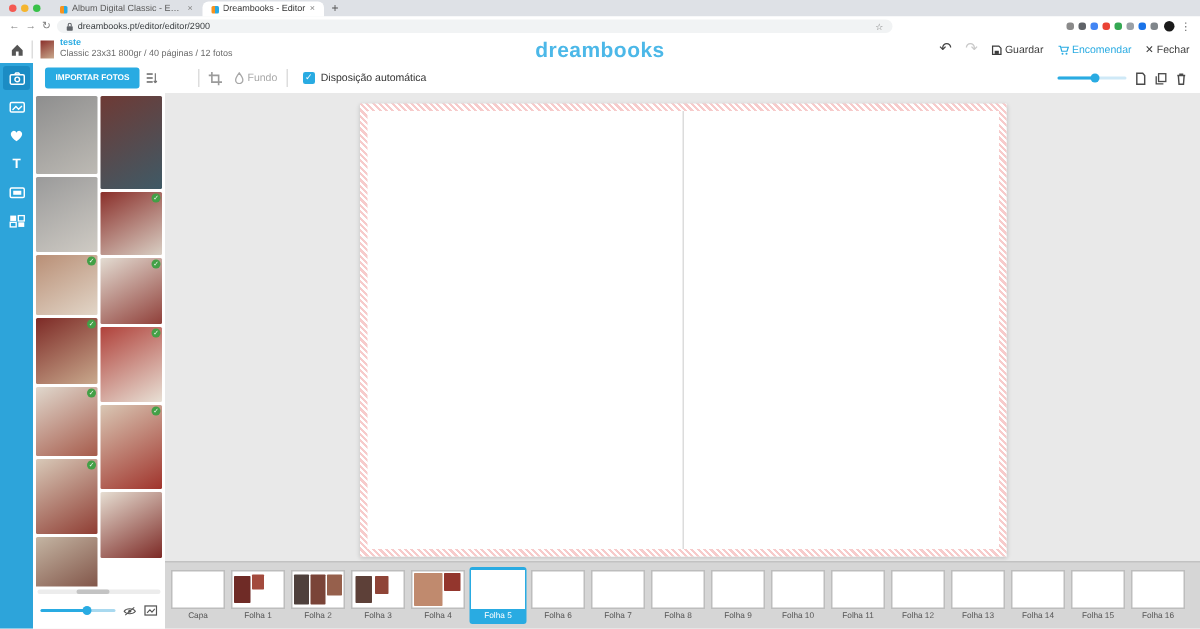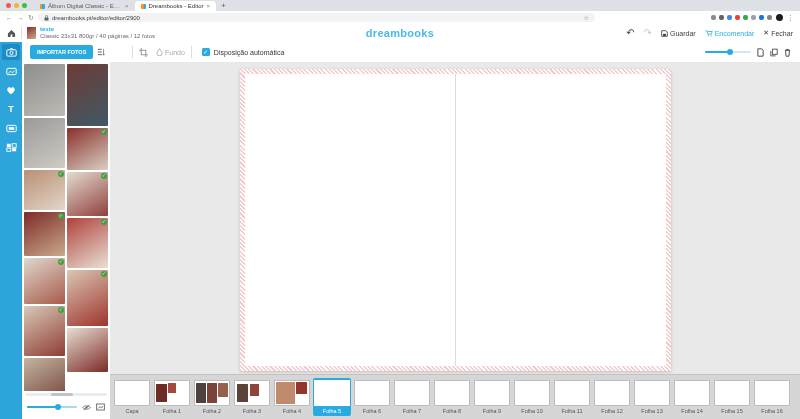--- a/index.html
+++ b/index.html
@@ -35,21 +35,21 @@
 
   
   .appheader{position:absolute;top:24px;left:0;right:0;height:18px;background:#fff;
              border-bottom:1px solid #e5e5e5;display:flex;align-items:center;padding:0 7px;}
   .hicon{color:#555;}
   .hdr-div{width:1px;height:12px;background:#ddd;margin:0 5px;flex:0 0 auto;}
   .cover-thumb{width:9px;height:12px;background:linear-gradient(150deg,#8a2f2a,#c9a98d);flex:0 0 auto;}
   .proj{line-height:1.25;margin-left:4px;}
   .proj-name{font-size:6px;color:#29abe2;font-weight:bold;}
   .proj-specs{font-size:6px;color:#6a6a6a;}
-  .logo{position:absolute;left:0;right:0;text-align:center;font-size:11px;font-weight:bold;
+  .logo{position:absolute;left:0;right:0;text-align:center;font-size:14px;font-weight:bold;
         color:#4cb8e8;letter-spacing:.3px;pointer-events:none;}
   .hdr-actions{margin-left:auto;display:flex;align-items:center;gap:9px;font-size:7px;
                color:#3c3c3c;position:relative;z-index:2;}
   .glyph-undo{font-size:10px;color:#444;line-height:1;}
   .glyph-redo{font-size:10px;color:#c9c9c9;line-height:1;}
   .action{display:flex;gap:2px;align-items:center;}
   .action.order{color:#29abe2;}
 
   
   .rail{position:absolute;left:0;top:42px;width:22px;bottom:0;background:#2da4da;

